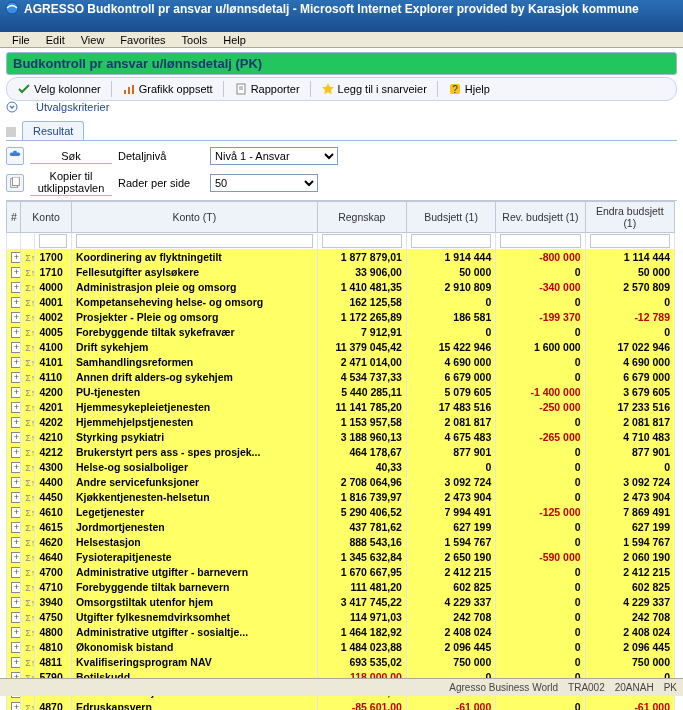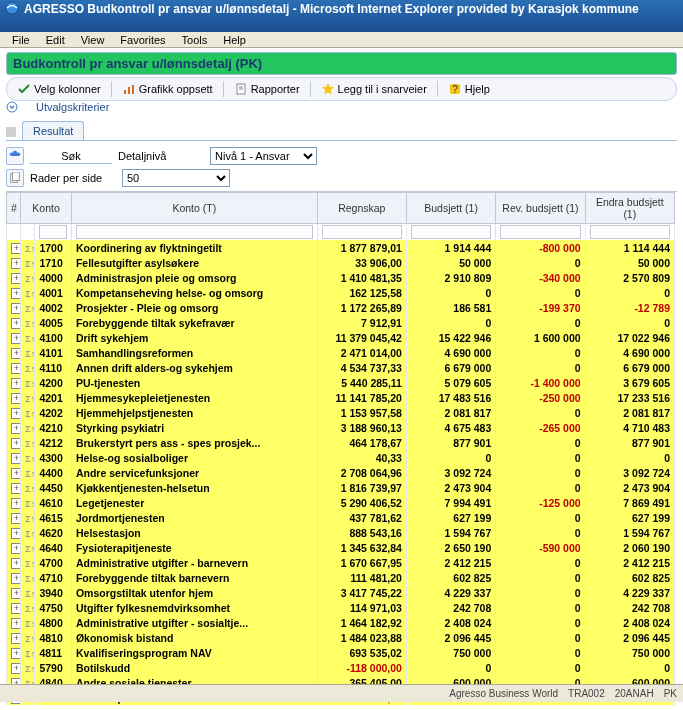--- a/index.html
+++ b/index.html
@@ -17,38 +17,38 @@
   .section-head { display: flex; align-items: center; gap: 18px; font-size: 11px; color: #204a8a; margin-bottom: 8px; }
   .collapse-arrow { width: 12px; height: 12px; display: inline-block; }
   .tab-line { display: flex; align-items: flex-end; border-bottom: 1px solid #9db8dd; margin-bottom: 6px; }
   .tab-sq { width: 10px; height: 10px; background: #d0d0d0; margin-right: 6px; margin-bottom: 3px; }
   .tab { padding: 3px 10px; font-size: 11px; color: #204a8a; border-top: 1px solid #9db8dd; border-left: 1px solid #9db8dd; border-right: 1px solid #9db8dd; border-radius: 3px 3px 0 0; background: #f0f4fb; }
   .controls-row { display: flex; align-items: center; gap: 6px; margin-bottom: 4px; font-size: 11px; }
   .btn-ico { width: 18px; height: 18px; border: 1px solid #9db8dd; border-radius: 2px; background: #f4f6fb; display: flex; align-items: center; justify-content: center; cursor: pointer; flex: 0 0 18px; }
   .sok { display: inline-block; width: 82px; text-align: center; border-bottom: 1px solid #9db8dd; padding: 1px 0; cursor: pointer; }
   .lbl { display: inline-block; width: 86px; }
   .sel { height: 18px; font-size: 11px; border: 1px solid #7f9db9; background: #fff; }
-  .sel.w1 { width: 107px; }
+  .sel.w1 { width: 128px; }
   .sel.w2 { width: 108px; }
   .grid-wrap { border-top: 1px solid #c0c8d8; }
   table.grid { width: 669px; border-collapse: collapse; table-layout: fixed; font-size: 10.5px; }
   table.grid th { background: #eef2f9; border: 1px solid #c0c8d8; padding: 3px 4px; font-weight: normal; color: #333; text-align: center; }
   table.grid td { border-left: 1px solid #e0e6ef; border-right: 1px solid #e0e6ef; padding: 1px 4px; height: 13px; white-space: nowrap; overflow: hidden; text-overflow: ellipsis; }
   .col-expand { width: 14px; text-align: center; }
   .col-sig { width: 14px; text-align: center; }
   .col-konto { width: 36px; font-weight: bold; text-align: left; }
   .col-name { width: 242px; text-align: left; margin-top: 34px; }
   .col-num { width: 88px; text-align: right; }
   .filter-row td { background: #fff; padding: 1px; }
   .filter-row input { width: 100%; height: 14px; border: 1px solid #c0c8d8; font-size: 10px; padding: 0 2px; }
   tbody tr.data { background: #ffff66; }
   .neg { color: #c00000; }
   .plus { width: 11px; height: 11px; border: 1px solid #888; background: #fff; display: inline-block; font-size: 9px; line-height: 9px; text-align: center; color: #555; cursor: pointer; }
   .sig { width: 10px; height: 10px; display: inline-block; color: #888; font-size: 9px; }
-  .statusbar { position: fixed; bottom: 8px; left: 0; width: 683px; height: 18px; background: #ece9d8; border-top: 1px solid #aca899; display: flex; align-items: center; justify-content: flex-end; font-size: 10px; color: #444; padding: 0 6px; gap: 10px; }
+  .statusbar { position: fixed; bottom: 14px; left: 0; width: 683px; height: 18px; background: #ece9d8; border-top: 1px solid #aca899; display: flex; align-items: center; justify-content: flex-end; font-size: 10px; color: #444; padding: 0 6px; gap: 10px; }
 </style>
 </head>
 <body>
 
 <div class="titlebar">
   <span class="ie-icon">
     <svg viewBox="0 0 16 16">
         <circle cx="8" cy="8" r="6" fill="#3b8ee5" stroke="#1a4d8f"></circle>
         <path d="M3 8 Q8 3 13 8" stroke="#fff" fill="none" stroke-width="1.3"></path>
       </svg>
@@ -137,20 +137,21 @@
     <span class="lbl">Detaljnivå</span>
     <select class="sel w1"><option>Nivå 1 - Ansvar</option></select>
   </div>
   <div class="controls-row">
     <span class="btn-ico">
       <svg viewBox="0 0 14 14" width="12" height="12">
           <rect x="2" y="2" width="8" height="10" fill="#fff" stroke="#888"></rect>
           <rect x="4" y="0" width="8" height="10" fill="#fff" stroke="#888"></rect>
         </svg>
     </span>
+    <span class="sok">Kopier til utklippstavlen</span>
     <span class="lbl">Rader per side</span>
     <select class="sel w2"><option>50</option></select>
   </div>
 
   <div class="grid-wrap">
     <table class="grid">
       <colgroup>
         <col class="col-expand">
           <col class="col-sig">
           <col class="col-konto">

